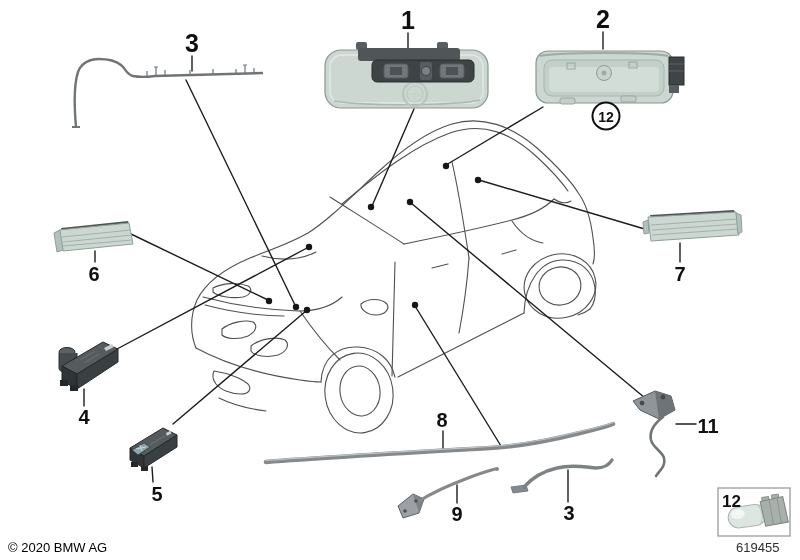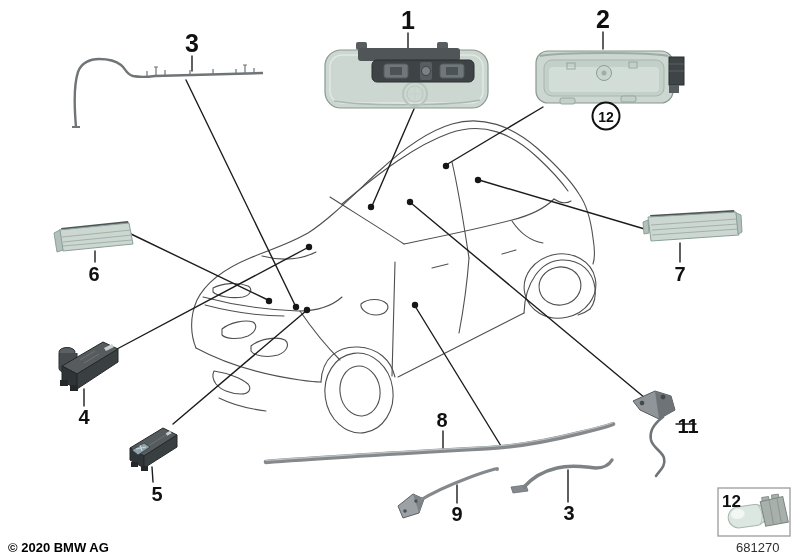--- a/index.html
+++ b/index.html
@@ -7,21 +7,21 @@
          font-family:"Liberation Sans",sans-serif;}
   svg{position:absolute;left:0;top:0;}
   .callout{position:absolute;transform:translate(-50%,-50%);font-weight:bold;color:#101010;
            line-height:1;white-space:nowrap;cursor:pointer;}
   .co-lg{font-size:25px;}
   .co-md{font-size:20px;}
   .circled{position:absolute;width:25px;height:25px;border:2px solid #101010;border-radius:50%;
            display:flex;align-items:center;justify-content:center;font-size:14px;font-weight:bold;
            color:#101010;transform:translate(-50%,-50%);background:#fff;cursor:pointer;}
   .box-label{position:absolute;font-size:17px;font-weight:bold;color:#101010;line-height:1;}
-  .copyright{position:absolute;left:8px;top:540px;font-size:13px;font-weight:bold;color:#000;}
+  .copyright{position:absolute;left:8px;top:540px;font-size:13px;font-weight:normal;color:#000;}
   .docnum{position:absolute;left:736px;top:540px;font-size:13px;color:#2e2e2e;}
 </style>
 </head>
 <body>
 
 <div class="stage">
 
 <svg width="800" height="560" viewBox="0 0 800 560">
 
   <g fill="none" stroke="#4f4f4f" stroke-width="1.1" stroke-linecap="round" stroke-linejoin="round">
@@ -221,19 +221,19 @@
   <div class="callout co-lg" style="left:408px;top:20px">1</div>
   <div class="callout co-lg" style="left:603px;top:19px">2</div>
   <div class="callout co-lg" style="left:192px;top:43px">3</div>
   <div class="callout co-md" style="left:84px;top:417px">4</div>
   <div class="callout co-md" style="left:157px;top:494px">5</div>
   <div class="callout co-md" style="left:94px;top:274px">6</div>
   <div class="callout co-md" style="left:680px;top:274px">7</div>
   <div class="callout co-md" style="left:442px;top:420px">8</div>
   <div class="callout co-md" style="left:457px;top:514px">9</div>
   <div class="callout co-md" style="left:569px;top:513px">3</div>
-  <div class="callout co-md" style="left:688px;top:426px">11</div>
+  <div class="callout co-md" style="left:708px;top:426px">11</div>
   <div class="circled" style="left:606px;top:116px">12</div>
   <div class="box-label" style="left:722px;top:493px">12</div>
 
   <div class="copyright">© 2020 BMW AG</div>
-  <div class="docnum">681270</div>
+  <div class="docnum">619455</div>
 </div>
 
 </body></html>

